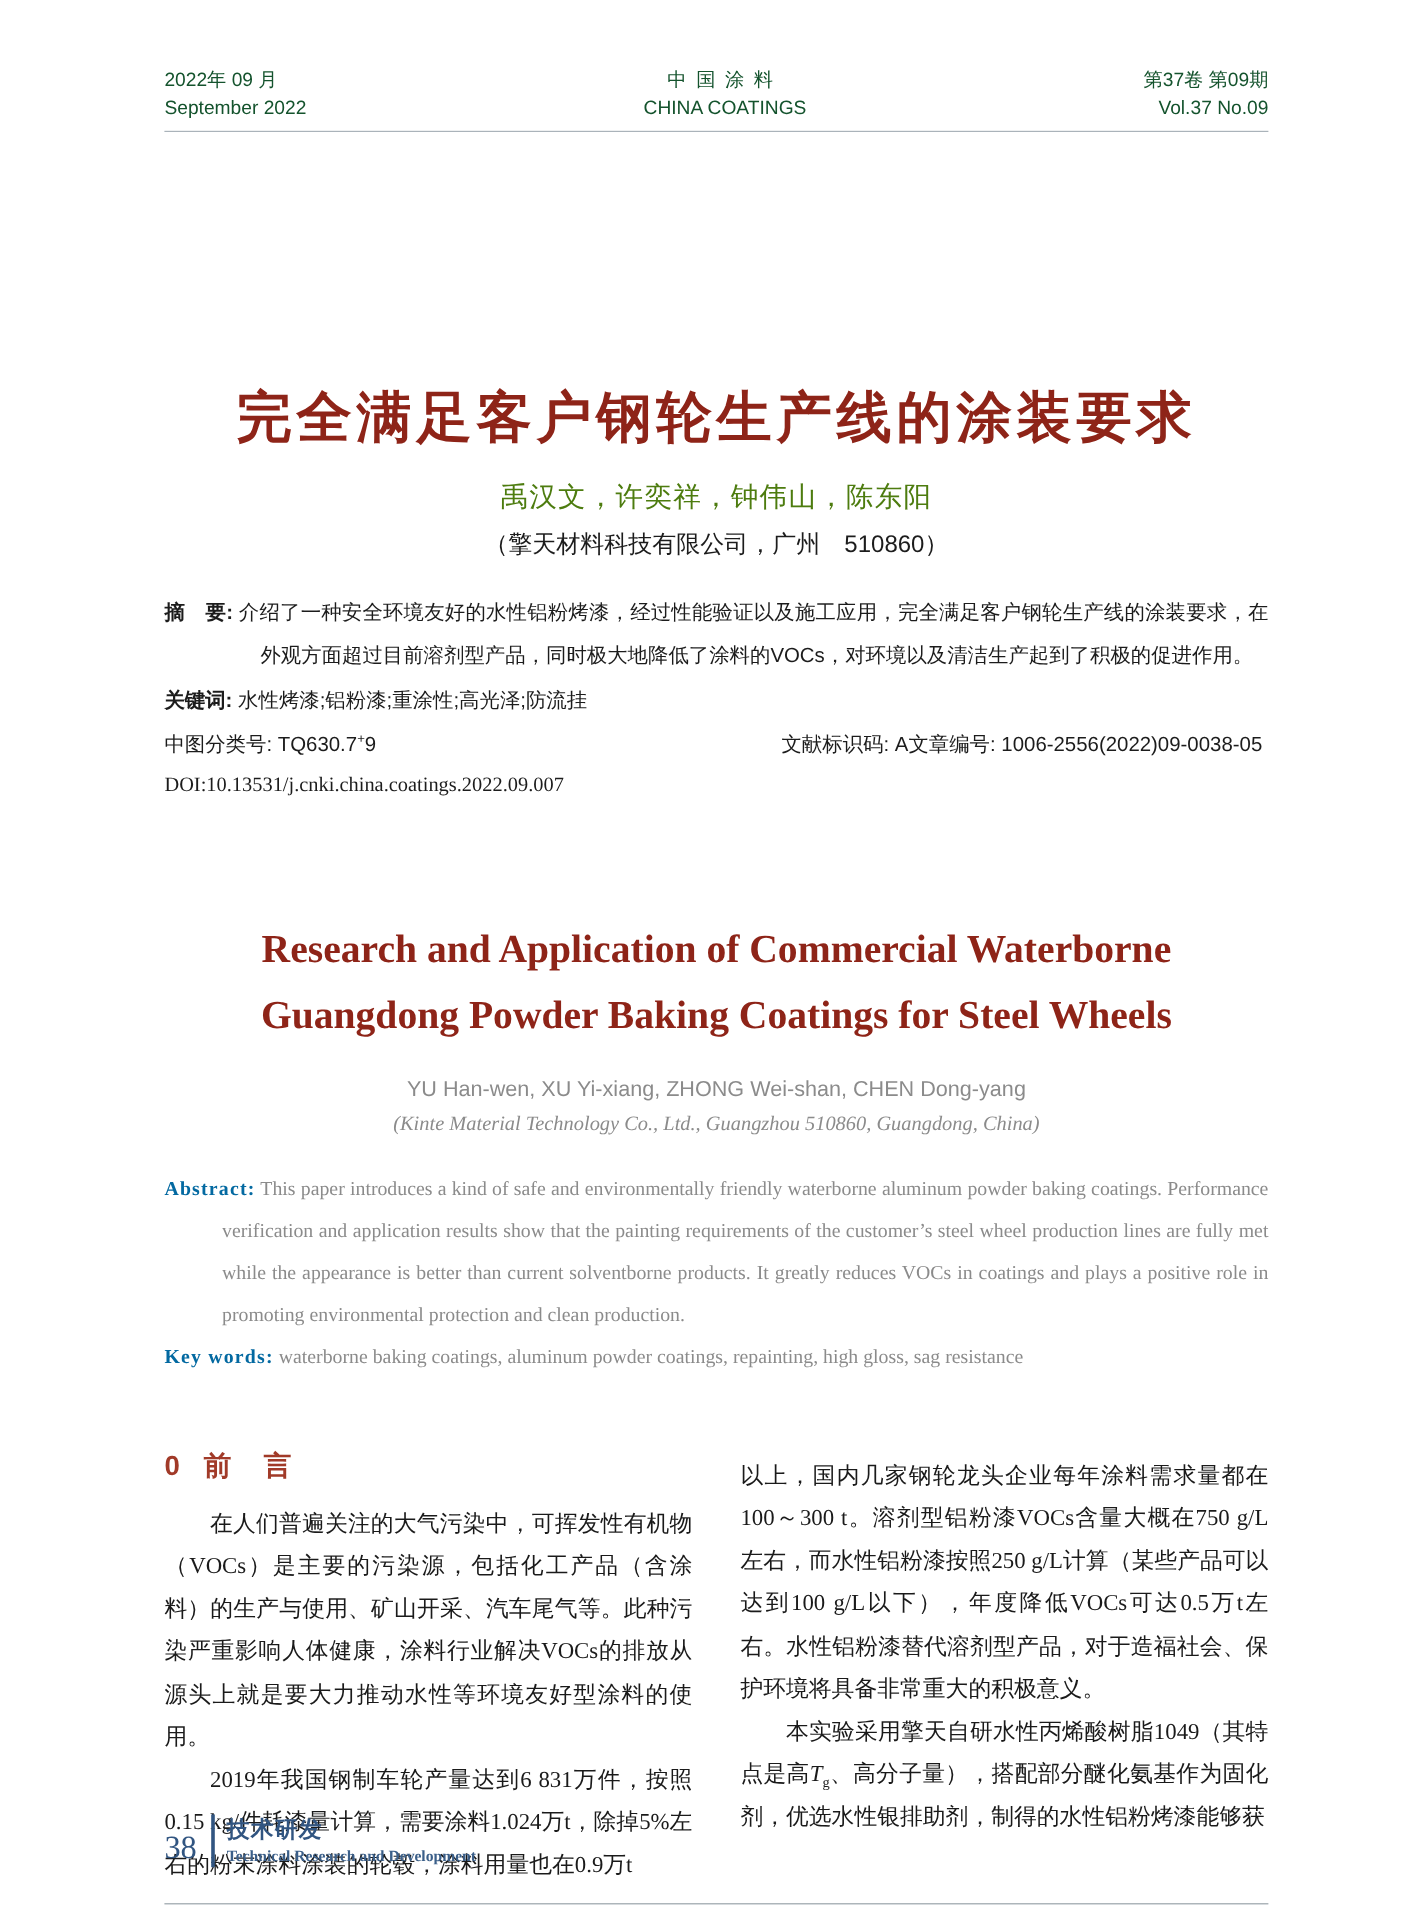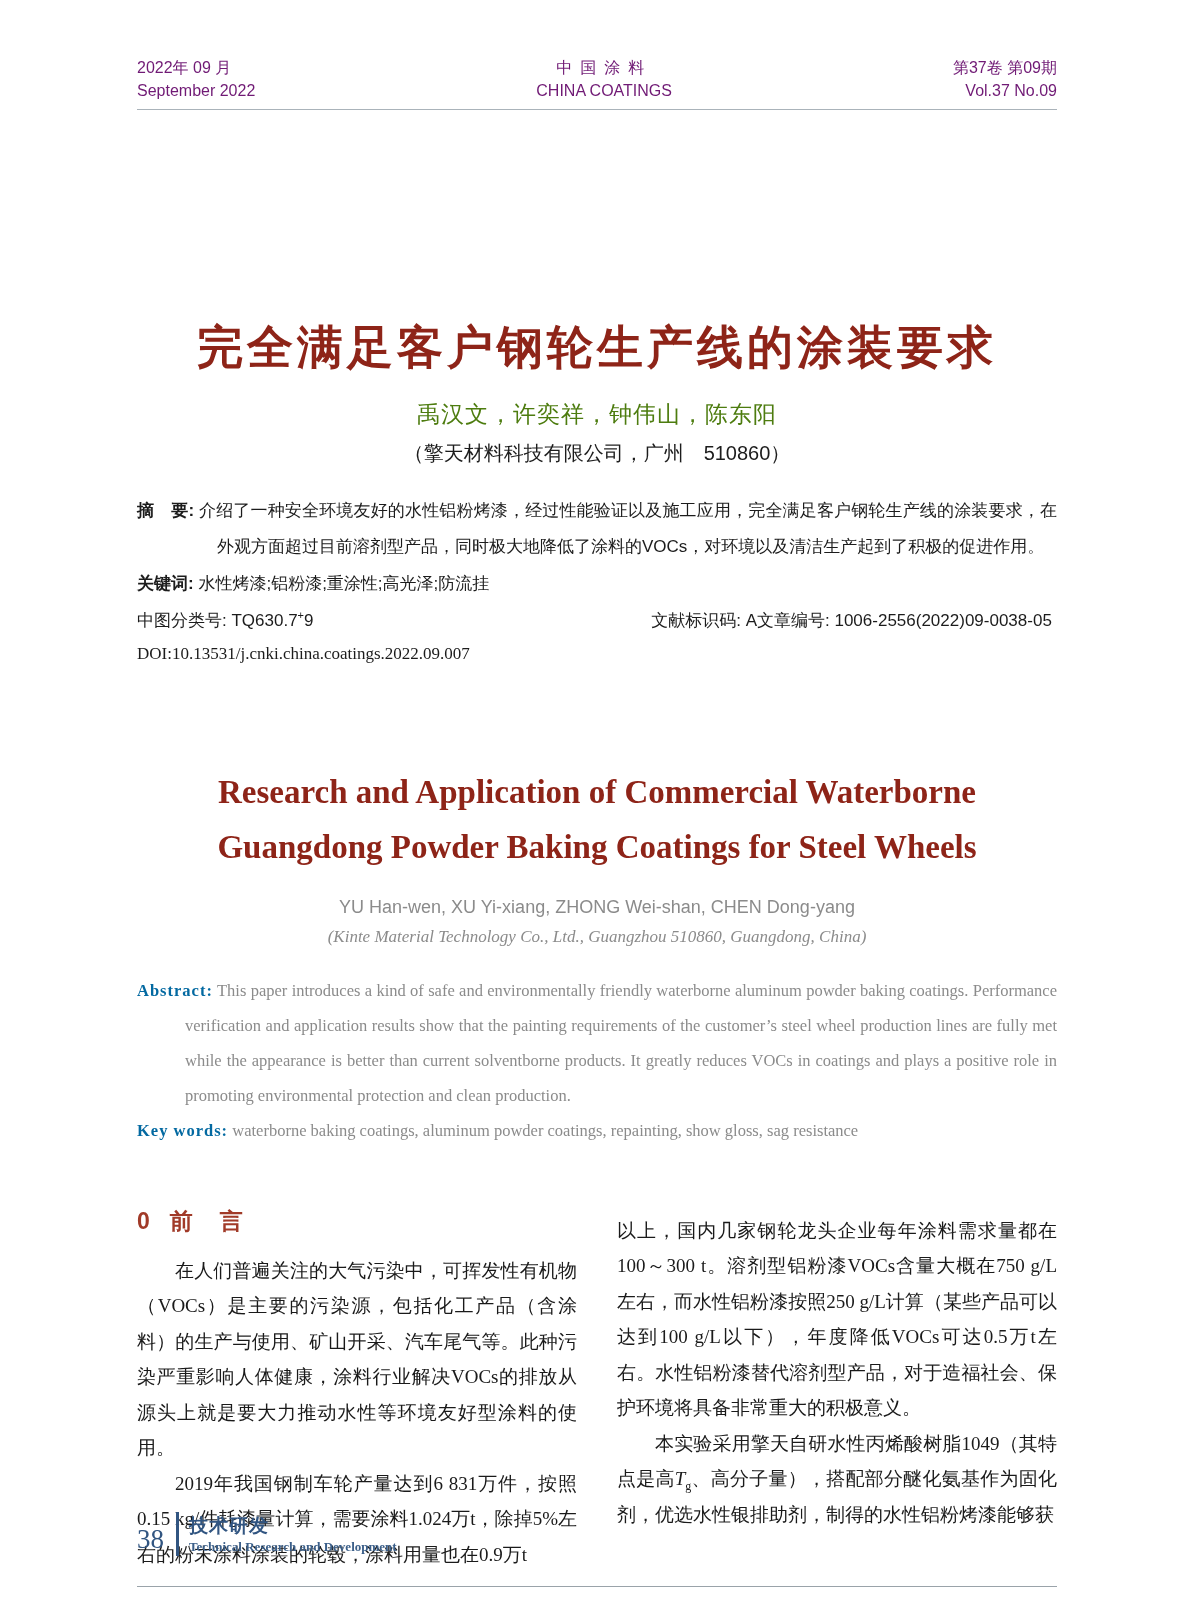--- a/index.html
+++ b/index.html
@@ -8,21 +8,21 @@
     width: 1187px; height: 1600px;
     font-family: "Liberation Sans", sans-serif;
     color: #222; overflow: hidden; position: relative;
   }
   .content { padding: 0 130px 0 137px; }
 
   
   .journal-header {
     margin-top: 56px;
     display: flex; justify-content: space-between; align-items: flex-end;
-    color: #701a75; font-size: 16px; line-height: 23px;
+    color: #14532d; font-size: 16px; line-height: 23px;
     border-bottom: 1.5px solid #aab3ba; padding-bottom: 7px;
   }
   .jh-col { white-space: nowrap; }
   .jh-left { text-align: left; }
   .jh-center { text-align: center; }
   .jh-center .cn { letter-spacing: 8px; }
   .jh-right { text-align: right; }
 
   
   .title-cn {
@@ -136,21 +136,21 @@
 
   <h2 class="title-en">
     <div>Research and Application of Commercial Waterborne</div>
     <div>Guangdong Powder Baking Coatings for Steel Wheels</div>
   </h2>
   <div class="authors-en">YU Han-wen, XU Yi-xiang, ZHONG Wei-shan, CHEN Dong-yang</div>
   <div class="affiliation-en">(Kinte Material Technology Co., Ltd., Guangzhou 510860, Guangdong, China)</div>
 
   <div class="abstract-en">
     <p class="abs-en-par"><span class="abs-en-label">Abstract:</span> <span>This paper introduces a kind of safe and environmentally friendly waterborne aluminum powder baking coatings. Performance verification and application results show that the painting requirements of the customer’s steel wheel production lines are fully met while the appearance is better than current solventborne products. It greatly reduces VOCs in coatings and plays a positive role in promoting environmental protection and clean production.</span></p>
-    <p class="kw-en-line"><span class="abs-en-label">Key words:</span> <span>waterborne baking coatings, aluminum powder coatings, repainting, show gloss, sag resistance</span></p>
+    <p class="kw-en-line"><span class="abs-en-label">Key words:</span> <span>waterborne baking coatings, aluminum powder coatings, repainting, high gloss, sag resistance</span></p>
   </div>
 
   <div class="body-cols">
     <div class="col">
       <div class="sec-heading"><span class="sec-num">0</span><span>前　言</span></div>
       <p class="body-par indent">在人们普遍关注的大气污染中，可挥发性有机物（VOCs）是主要的污染源，包括化工产品（含涂料）的生产与使用、矿山开采、汽车尾气等。此种污染严重影响人体健康，涂料行业解决VOCs的排放从源头上就是要大力推动水性等环境友好型涂料的使用。</p>
       <p class="body-par indent">2019年我国钢制车轮产量达到6 831万件，按照0.15 kg/件耗漆量计算，需要涂料1.024万t，除掉5%左右的粉末涂料涂装的轮毂，涂料用量也在0.9万t</p>
     </div>
     <div class="col right-col">
       <p class="body-par">以上，国内几家钢轮龙头企业每年涂料需求量都在100～300 t。溶剂型铝粉漆VOCs含量大概在750 g/L左右，而水性铝粉漆按照250 g/L计算（某些产品可以达到100 g/L以下），年度降低VOCs可达0.5万t左右。水性铝粉漆替代溶剂型产品，对于造福社会、保护环境将具备非常重大的积极意义。</p>

